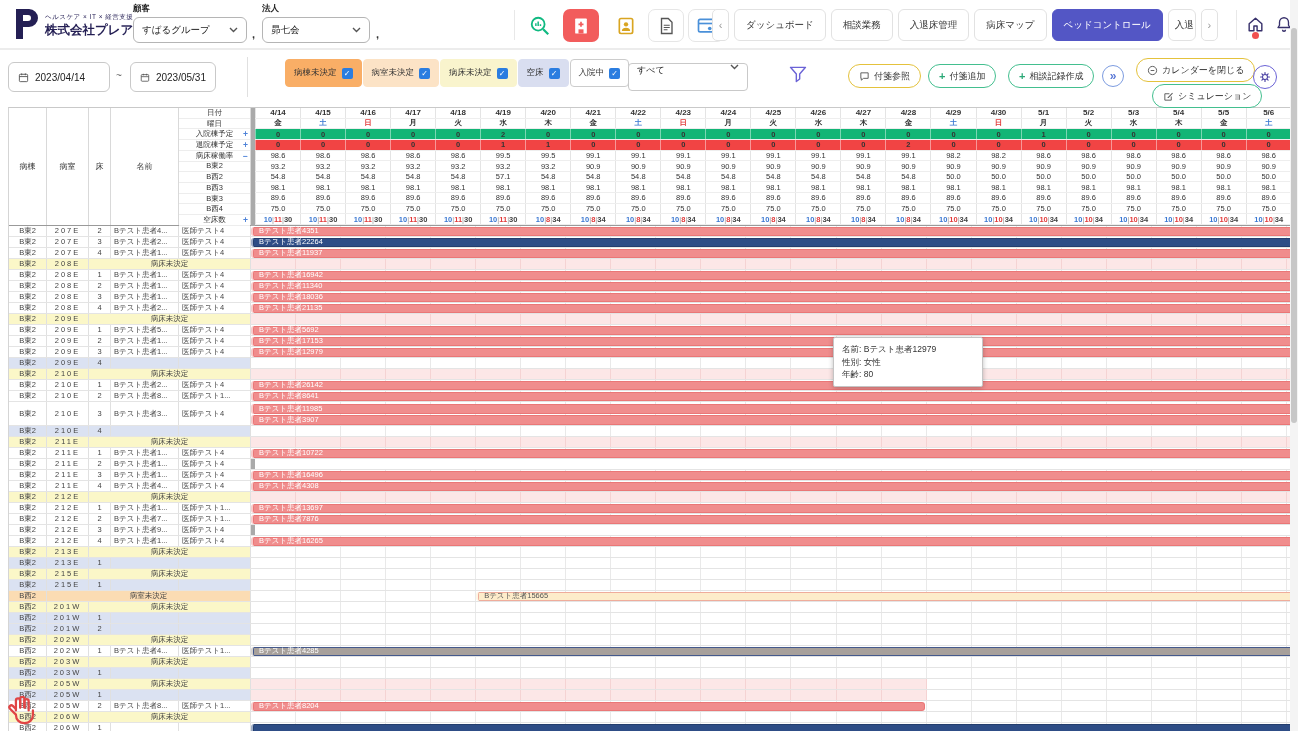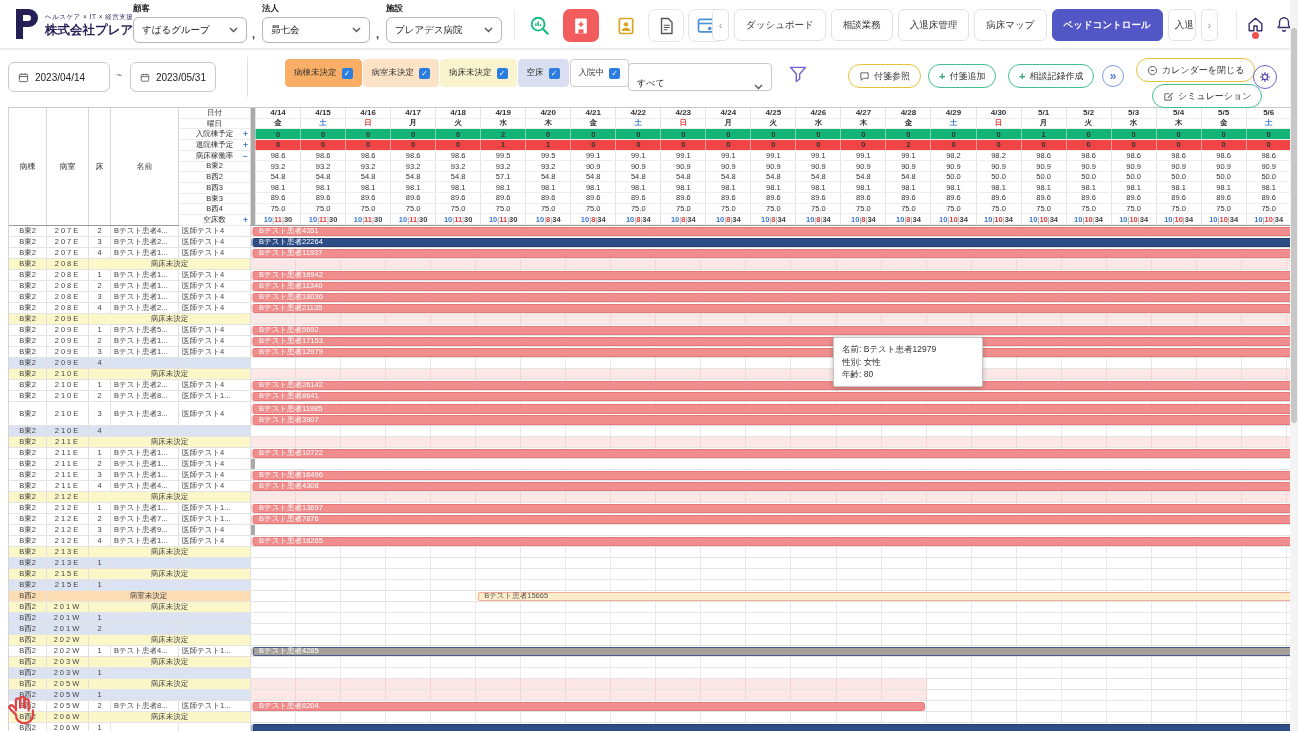--- a/index.html
+++ b/index.html
@@ -14,34 +14,34 @@
 .hgroup{position:absolute;top:3px}
 .hgroup .lbl{font-size:8.5px;font-weight:bold;color:#222;margin-bottom:2px}
 .selbox{height:26px;border:1px solid #b5b5b5;border-radius:6px;background:#fff;display:flex;align-items:center;justify-content:space-between;padding:0 8px;font-size:9.5px;color:#222}
 .hcomma{position:absolute;top:28px;font-size:11px;color:#333;font-weight:bold}
 .icon-btn{position:absolute;top:9px;width:36px;height:33px;border-radius:7px;display:flex;align-items:center;justify-content:center;background:#fff}
 .icon-btn.bordered{border:1px solid #e6e6e6}
 .icon-btn.red{background:#f25c5c}
 .nav{position:absolute;left:712px;top:9px;display:flex;gap:5px;align-items:center;width:520px;overflow:hidden}
 .nav-chev{width:17px;height:32px;border:1px solid #e2e2e2;border-radius:5px;background:#fff;color:#999;font-size:11px;display:flex;align-items:center;justify-content:center}
 .nav-btn{height:32px;padding:0 11px;border:1px solid #e2e2e2;border-radius:6px;background:#fff;font-size:9.5px;color:#333;display:flex;align-items:center;white-space:nowrap;flex:0 0 auto}
-.nav-btn.active{background:#5356c5;border-color:#5356c5;color:#fff;font-weight:bold}
+.nav-btn.active{background:#5356c5;border-color:#5356c5;color:#fff;font-weight:normal}
 .nav-btn.clip{max-width:28px;overflow:hidden;padding:0 6px}
 .hsep{position:absolute;top:10px;width:1px;height:30px;background:#e8e8e8}
 .home-btn,.bell-btn{position:absolute;top:12px;width:24px;height:24px;display:flex;align-items:center;justify-content:center}
 .bell-dot{position:absolute;left:1252px;top:32px;width:7px;height:7px;border-radius:50%;background:#f15050}
 
 .toolbar{position:absolute;top:52px;left:0;width:1298px;height:53px;background:#fff;z-index:5}
 .date-input{position:absolute;top:10px;height:30px;border:1px solid #c9c9c9;border-radius:6px;background:#fff;display:flex;align-items:center;gap:6px;padding:0 9px;font-size:10px;color:#222}
 .tilde{position:absolute;left:116px;top:18px;font-size:10px;color:#666}
 .tdiv{position:absolute;left:247px;top:5px;width:1px;height:40px;background:#e0e0e0}
 .chips{position:absolute;left:285px;top:7px;display:flex;gap:1px}
 .chip{height:28px;display:flex;align-items:center;gap:5px;padding:0 8px;font-size:8.5px;color:#333;border-radius:4px;border:1px solid transparent}
 .chip .cb{width:11px;height:11px;background:#2b7de0;border-radius:2px;color:#fff;font-size:8px;line-height:11px;text-align:center;flex:0 0 auto}
-.big-select{position:absolute;left:628px;top:11px;width:144px;height:28px;border:1px solid #c9c9c9;border-radius:4px;background:#fff;display:flex;align-items:flex-end;justify-content:space-between;padding:0 8px;font-size:9px;color:#222}
+.big-select{position:absolute;left:628px;top:11px;width:120px;height:28px;border:1px solid #c9c9c9;border-radius:4px;background:#fff;display:flex;align-items:flex-start;justify-content:space-between;padding:0 8px;font-size:9px;color:#222}
 .funnel{position:absolute;left:788px;top:12px}
 .pill{position:absolute;height:24px;border-radius:12px;display:flex;align-items:center;gap:4px;padding:0 10px;font-size:9px;color:#333;background:#fff;white-space:nowrap}
 .pill.yellow{border:1.5px solid #e4c23c}
 .pill.green{border:1.5px solid #43bf8f}
 .plus{color:#2aa876;font-weight:bold;font-size:11px}
 .circle-btn{position:absolute;border-radius:50%;background:#fff;display:flex;align-items:center;justify-content:center}
 
 .board{position:absolute;left:8px;top:107px;width:1282px;height:624px;border-top:1px solid #c9c9c9;border-left:1px solid #d5d5d5;background:#fff}
 .bheader{height:118px;display:flex;border-bottom:1px solid #9a9a9a}
 .hcell{border-right:1px solid #d9d9d9;display:flex;align-items:center;justify-content:center;font-size:8px;color:#333;flex:0 0 auto}
@@ -113,29 +113,20 @@
   <div class="hgroup" style="left:262px;width:108px">
     <div class="lbl">法人</div>
     <div class="selbox">
       <span>昴七会</span>
       <svg width="9" height="6" viewBox="0 0 9 6">
           <path d="M1 1l3.5 3.5L8 1" stroke="#555" stroke-width="1.4" fill="none"></path>
         </svg>
     </div>
   </div>
   <span class="hcomma" style="left:376px">,</span>
-  <div class="hgroup" style="left:386px;width:116px">
-    <div class="lbl">施設</div>
-    <div class="selbox">
-      <span>プレアデス病院</span>
-      <svg width="9" height="6" viewBox="0 0 9 6">
-          <path d="M1 1l3.5 3.5L8 1" stroke="#555" stroke-width="1.4" fill="none"></path>
-        </svg>
-    </div>
-  </div>
 
   <div class="hsep" style="left:514px"></div>
 
   <div class="icon-btn" style="left:522px">
     <svg width="22" height="22" viewBox="0 0 24 24">
         <circle cx="10" cy="10" r="7" stroke="#10b981" stroke-width="2" fill="none"></circle>
         <path d="M15.5 15.5 L21 21" stroke="#10b981" stroke-width="2.4"></path>
         <path d="M7.5 12 v-3 M10 12 V7 M12.5 12 v-2" stroke="#10b981" stroke-width="1.6"></path>
       </svg>
   </div>

